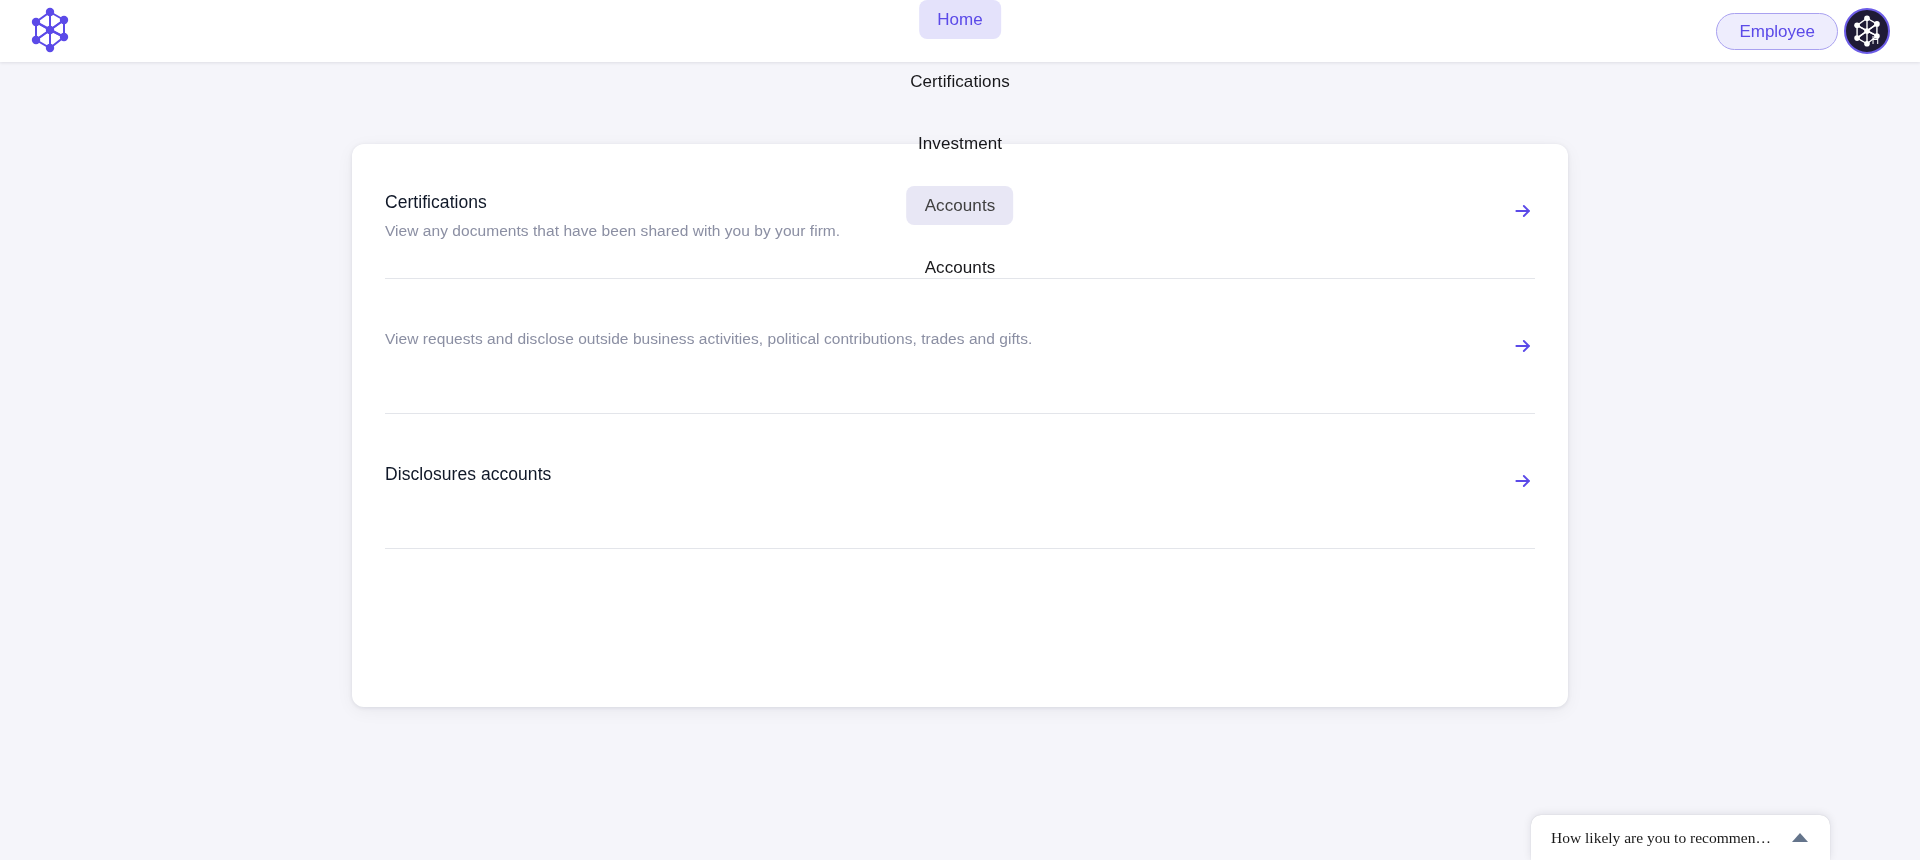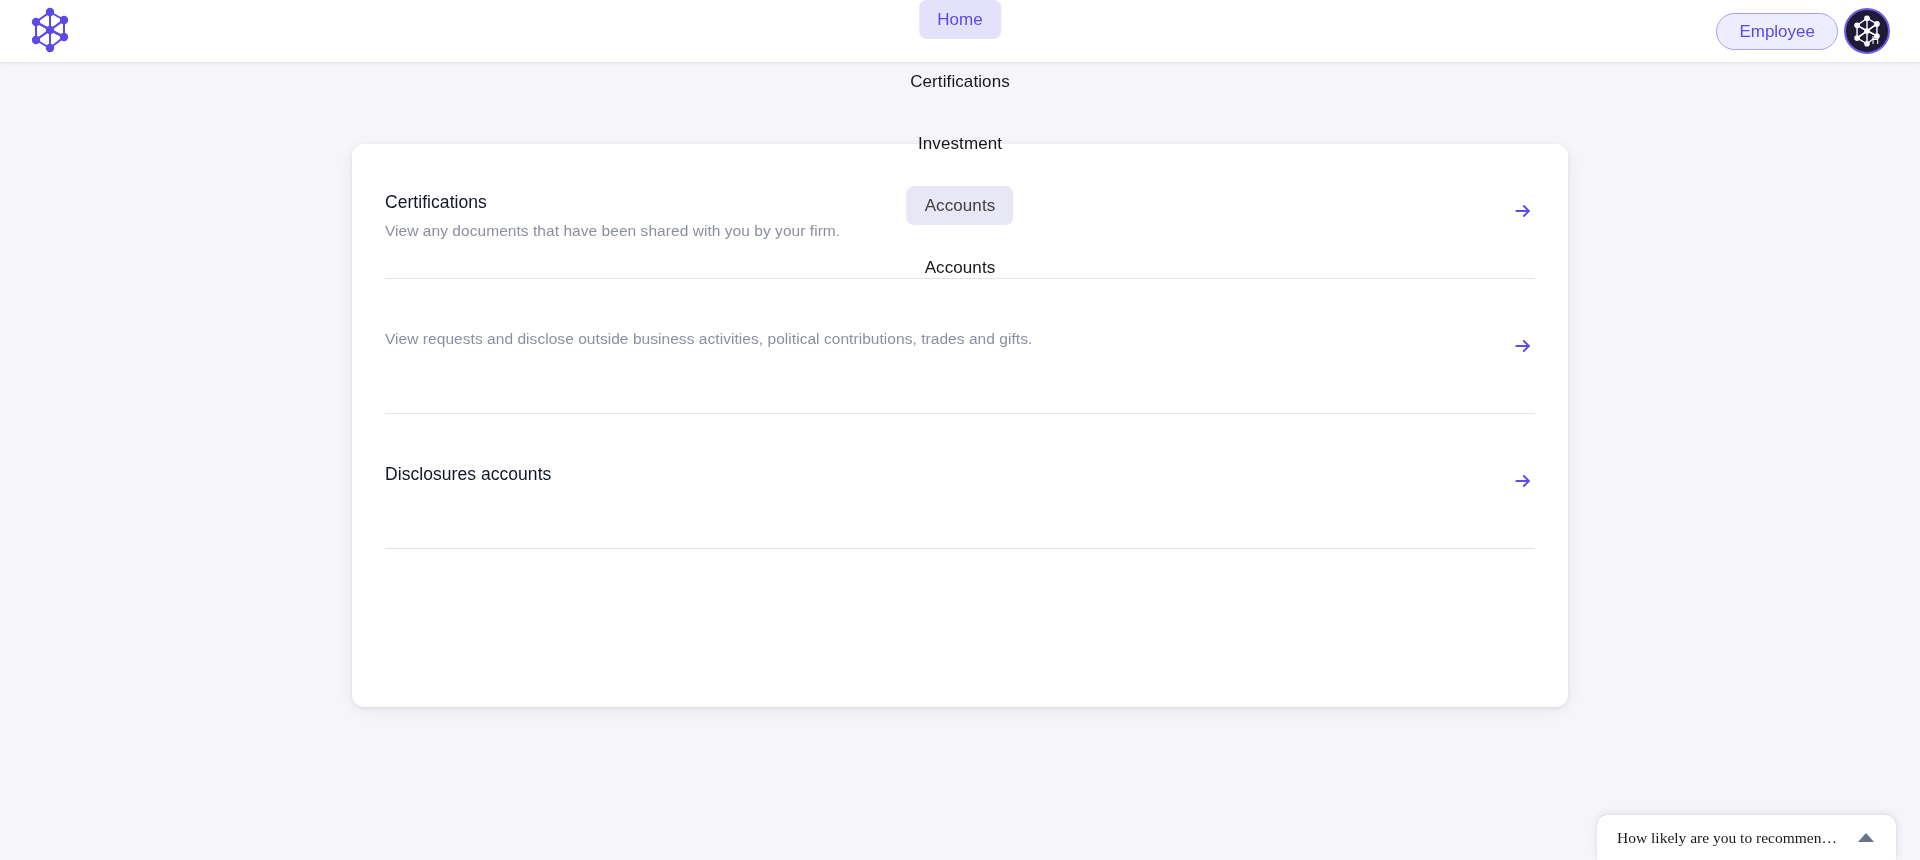--- a/index.html
+++ b/index.html
@@ -177,21 +177,21 @@
 
   .divider {
     height: 1px;
     background: #e3e5ea;
     width: 100%;
   }
 
   
   .survey {
     position: absolute;
-    left: 1597px;
+    left: 1531px;
     top: 815px;
     width: 299px;
     height: 45px;
     background: #ffffff;
     border-radius: 10px 10px 0 0;
     box-shadow: 0 -1px 8px rgba(16, 24, 40, 0.10), 0 0 1px rgba(16,24,40,0.2);
     display: flex;
     align-items: center;
     padding: 0 22px 0 20px;
     z-index: 30;

